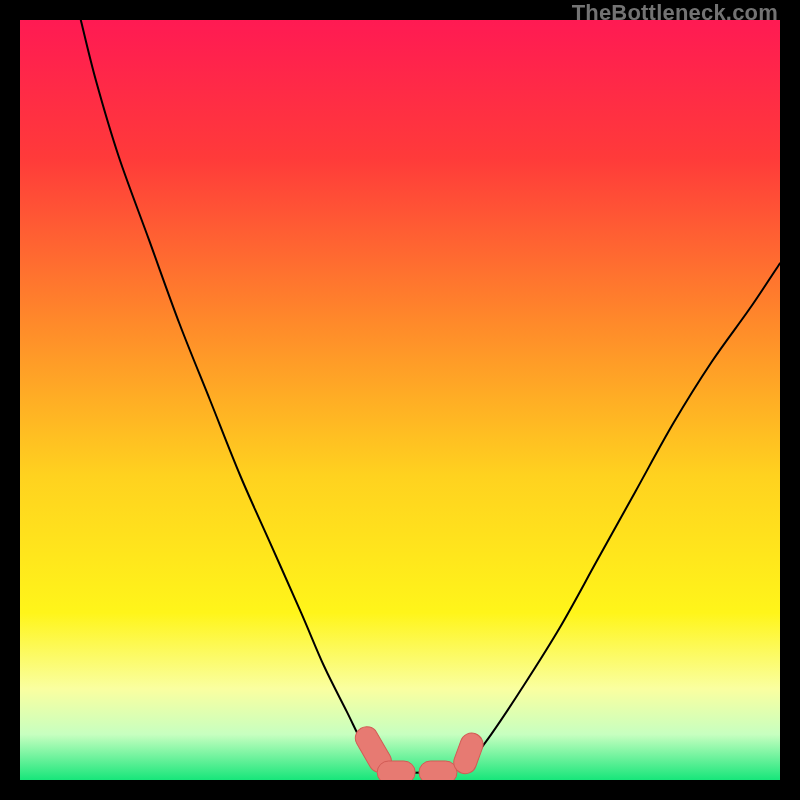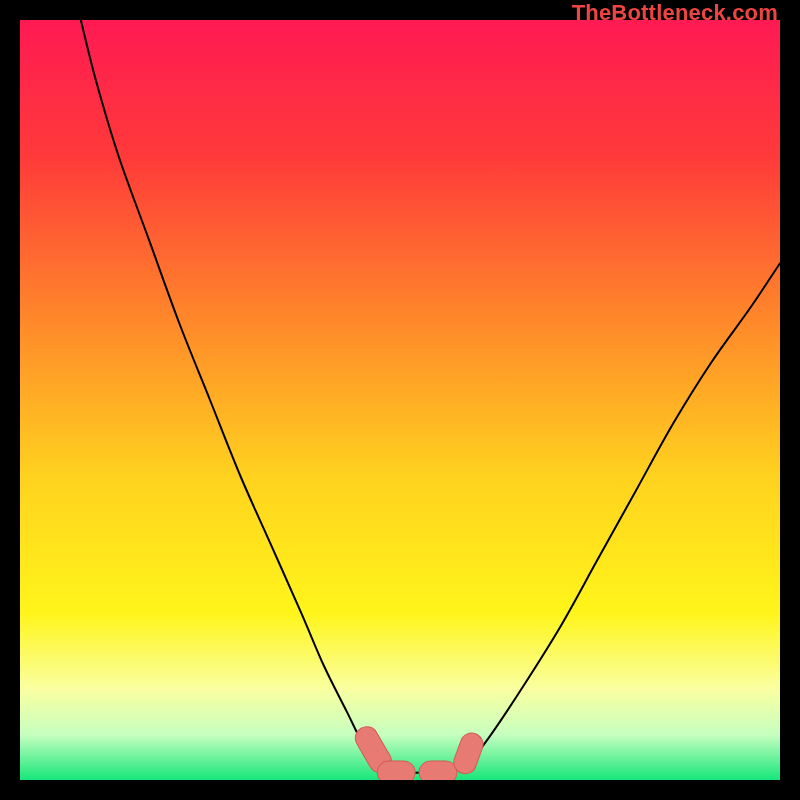--- a/index.html
+++ b/index.html
@@ -25,21 +25,21 @@
     width: 760px;
     height: 760px;
     
   }
   .watermark {
     position: absolute;
     top: 0;
     right: 22px;
     font-size: 22px;
     font-weight: 600;
-    color: #ef4444;
+    color: #737373;
     letter-spacing: 0.2px;
     font-family: "Arial", sans-serif;
   }
   svg {
     display: block;
   }
 </style>
 </head>
 <body>
 

